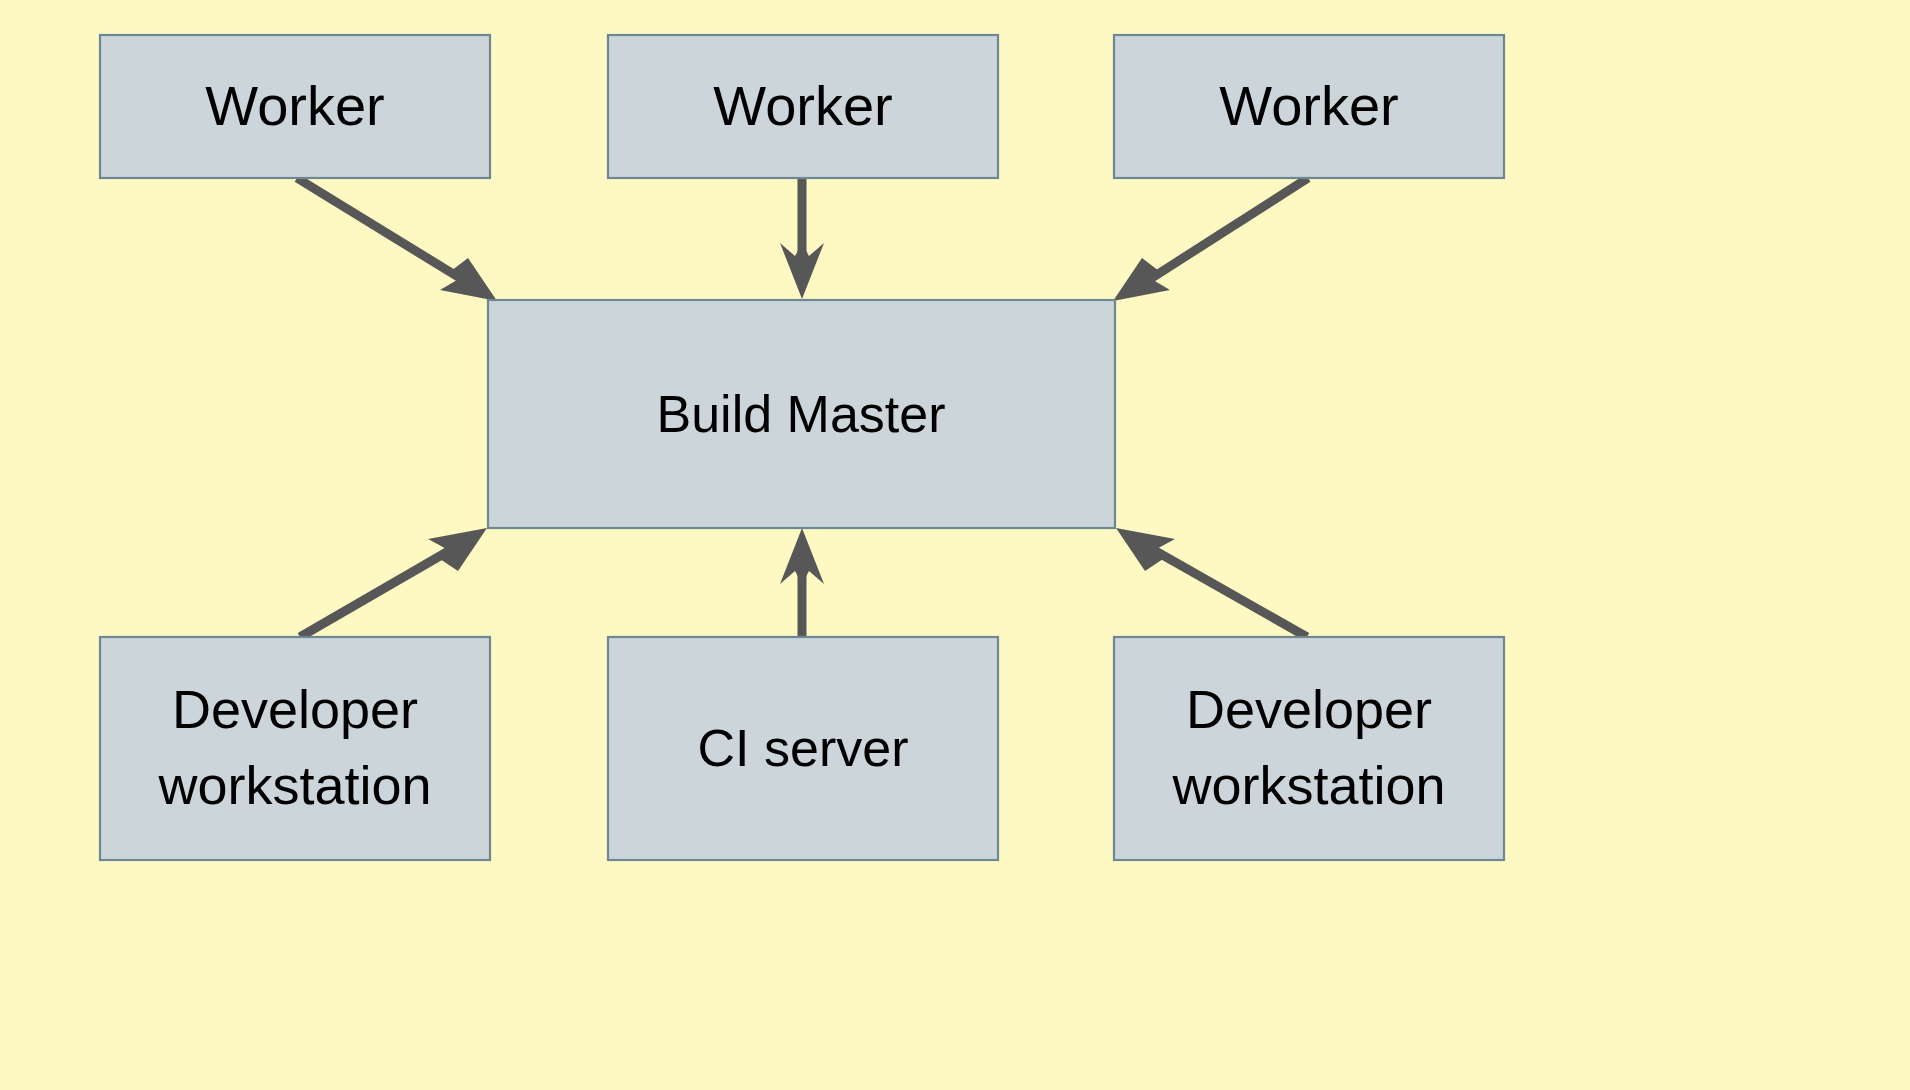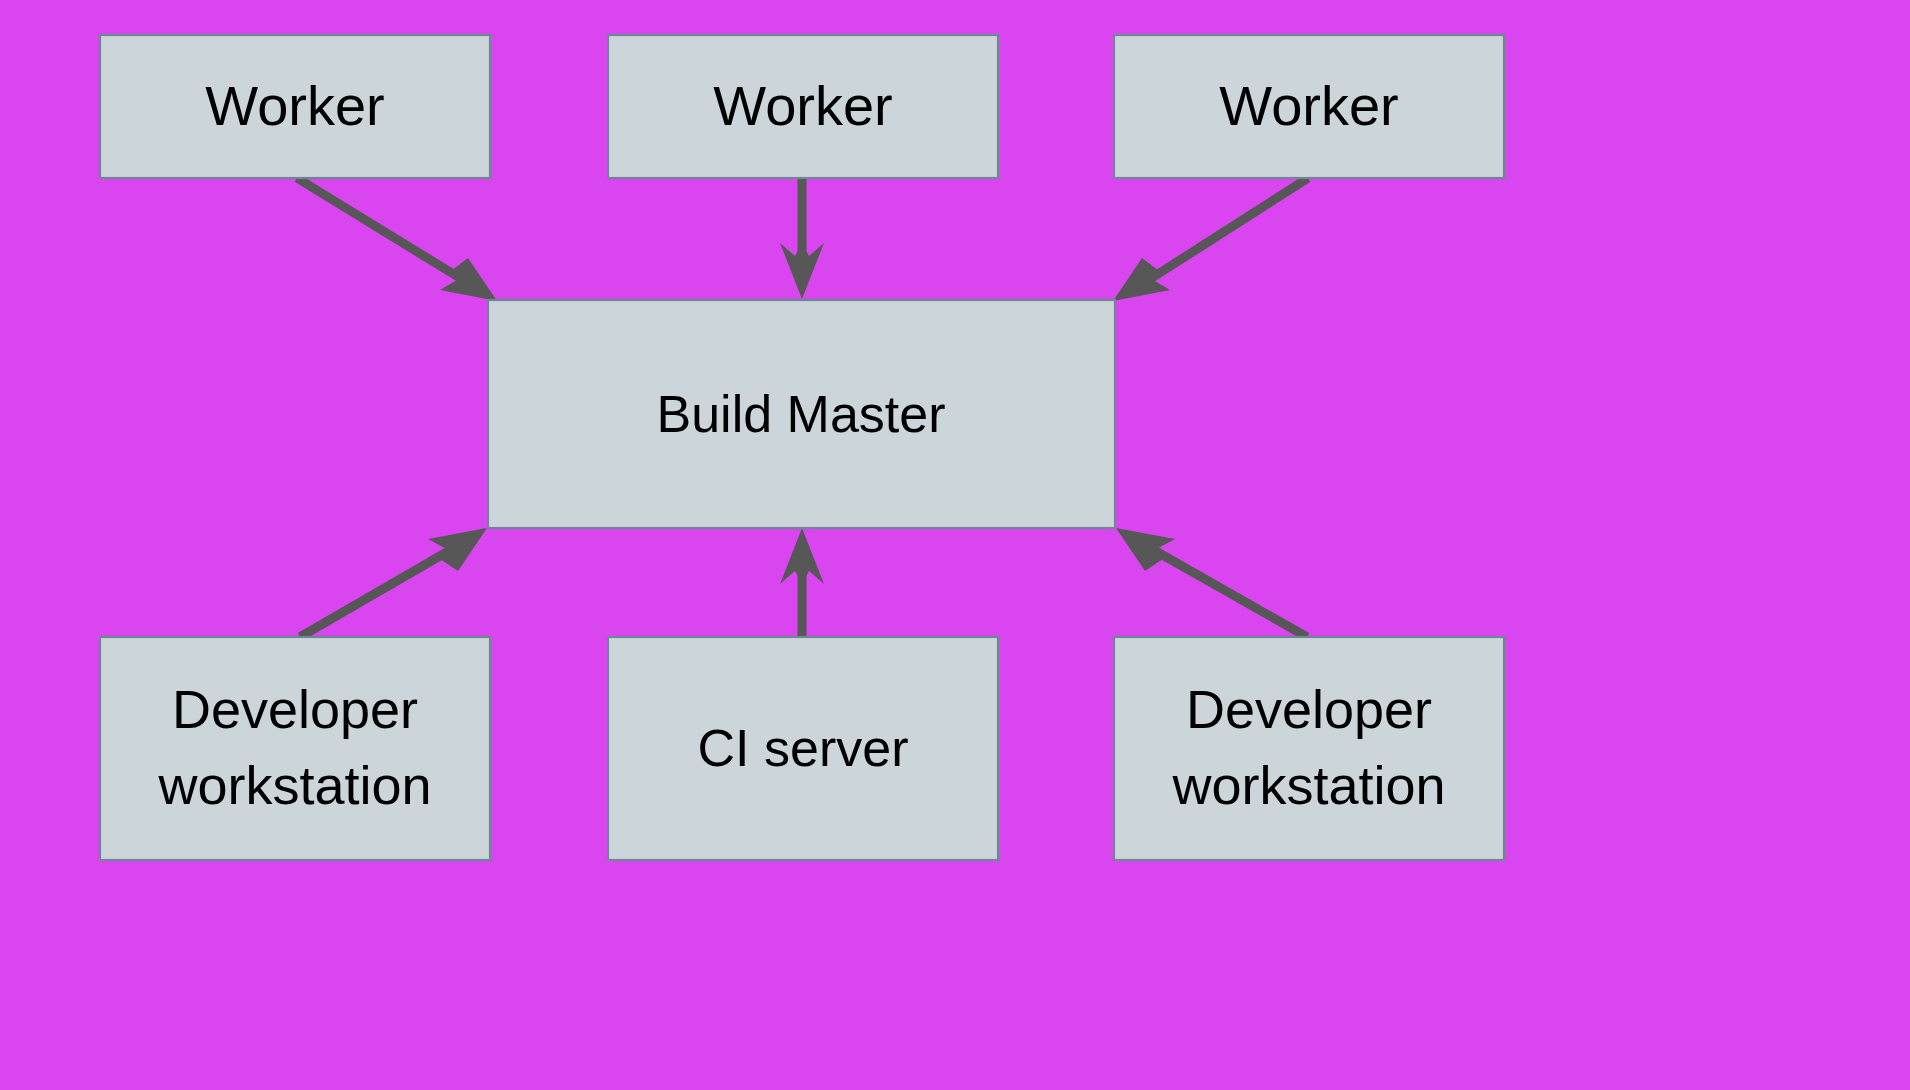--- a/index.html
+++ b/index.html
@@ -10,21 +10,21 @@
   body {
     width: 1910px;
     height: 1090px;
     font-family: "Liberation Sans", sans-serif;
     overflow: hidden;
   }
   #diagram-root {
     position: relative;
     width: 1910px;
     height: 1090px;
-    background: #d946ef;
+    background: #fef9c3;
   }
   svg#diagram-svg {
     position: absolute;
     top: 0;
     left: 0;
     width: 1910px;
     height: 1090px;
     display: block;
   }
   .node-rect {

